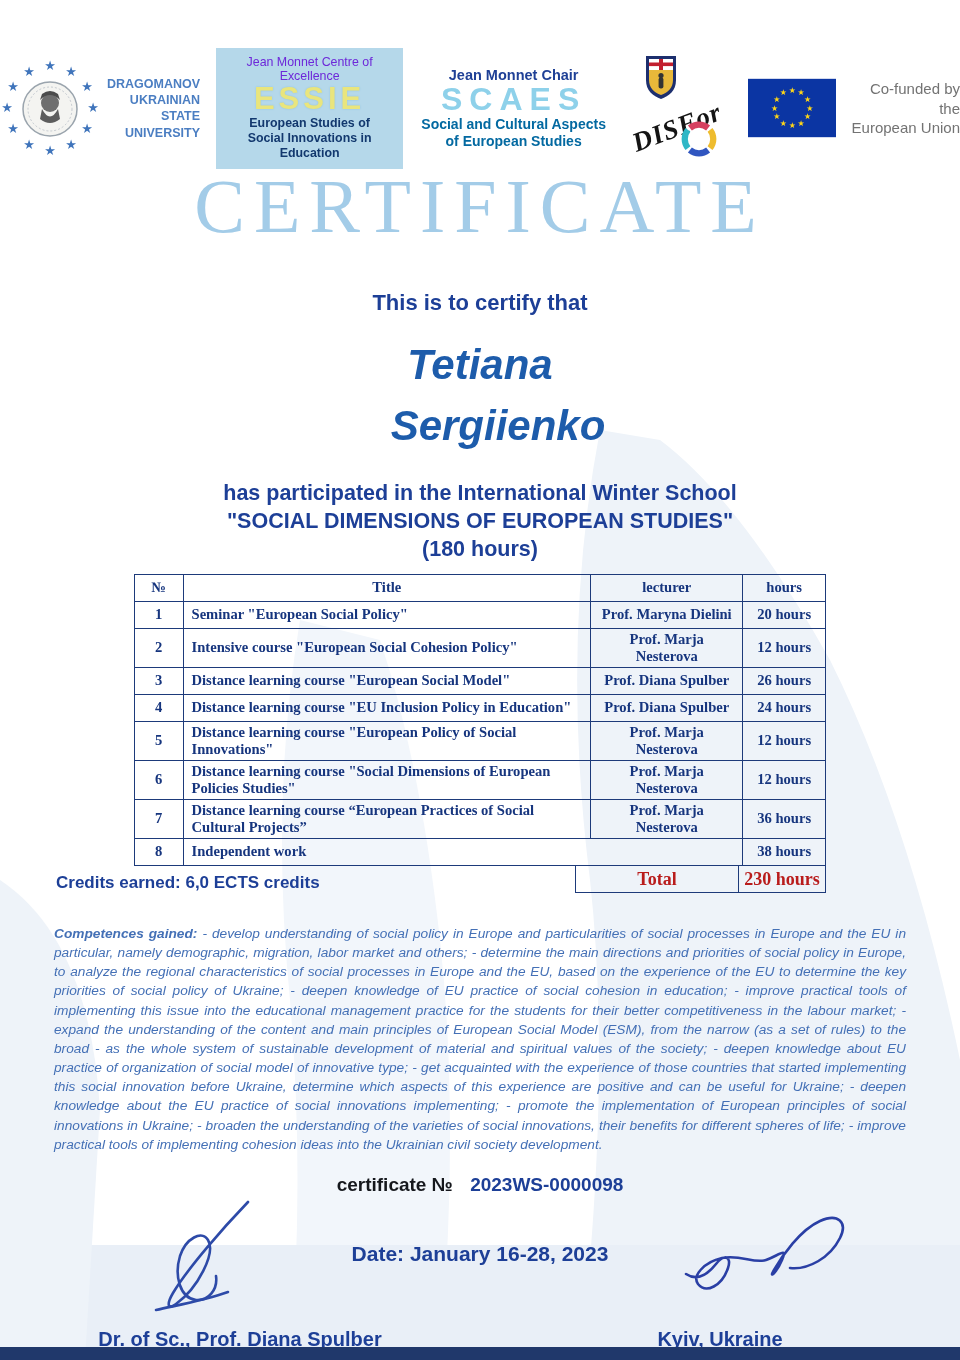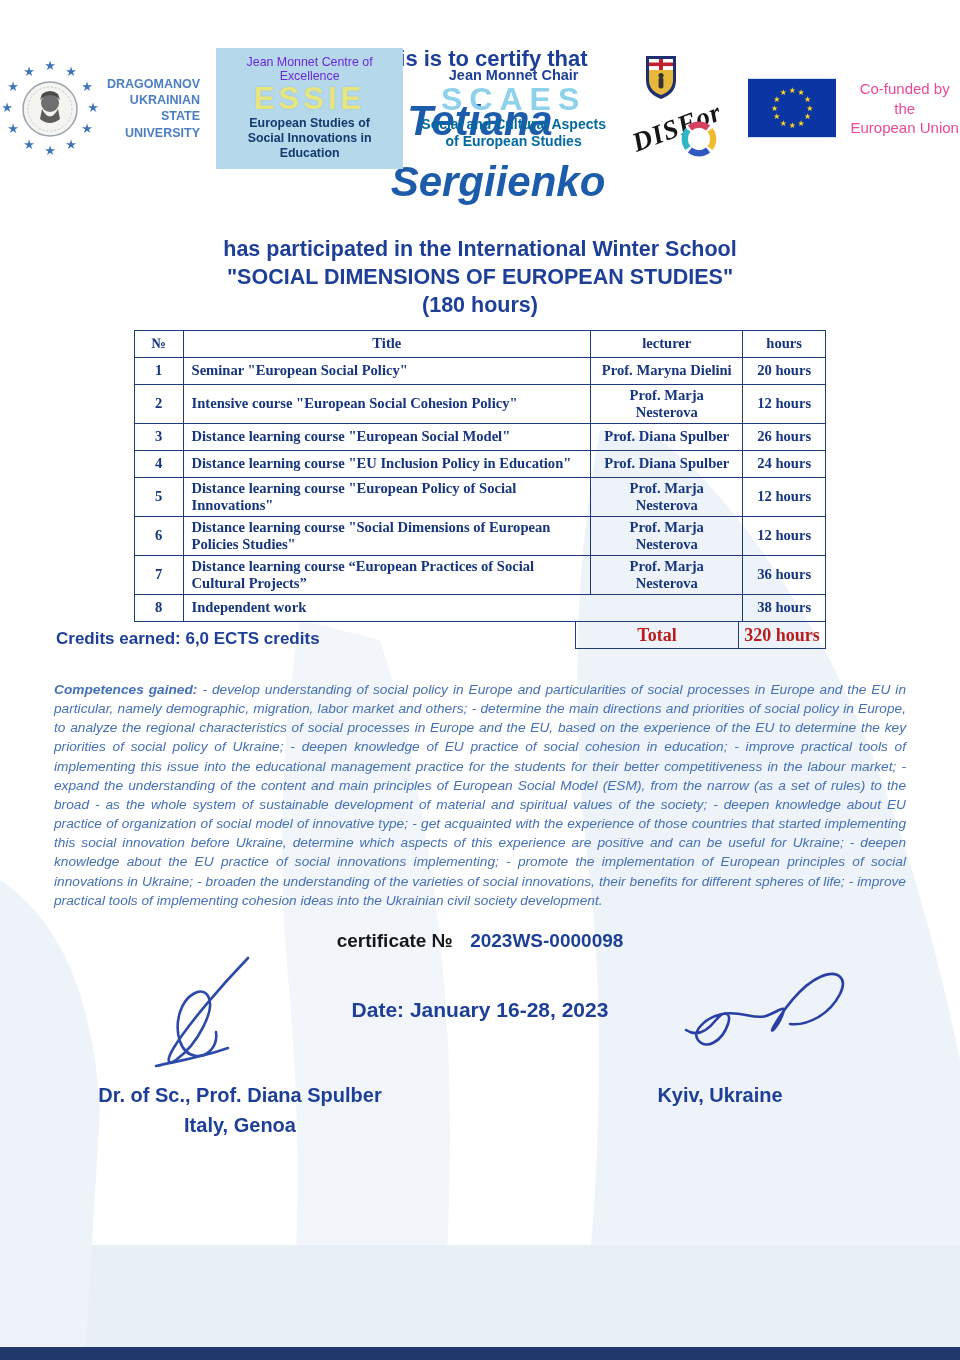--- a/index.html
+++ b/index.html
@@ -26,21 +26,21 @@
   .scaes-l1 { font-size:14.5px; font-weight:bold; color:#1f4096; }
   .scaes-acronym { font-size:32px; font-weight:bold; color:#8ed1ea; letter-spacing:7px; line-height:1.05; }
   .scaes-l2 { font-size:14px; font-weight:bold; color:#0369a1; line-height:1.2; }
   .disfor { position:relative; width:112px; height:108px; }
   .disfor-shield { position:absolute; top:0; left:20px; }
   .disfor-word { position:absolute; top:58px; left:-12px; width:130px; text-align:center;
                  transform:rotate(-21deg); font-size:27px; font-weight:bold; font-style:italic;
                  color:#141414; font-family:"Liberation Serif", serif; letter-spacing:1px; }
   .disfor-swirl { position:absolute; bottom:0; right:10px; }
   .eu-block { display:flex; align-items:center; gap:13px; }
-  .eu-text { font-size:15px; color:#ec4899; line-height:1.3; text-align:center; }
+  .eu-text { font-size:15px; color:#737373; line-height:1.3; text-align:right; }
 
   
   .cert-title { padding-top:168px; font-family:"Liberation Serif", serif; font-size:76px;
                 color:#a3cce8; letter-spacing:9px; line-height:1; font-weight:normal; }
   .certify { margin-top:46px; font-size:22px; font-weight:bold; color:#1d3f97; }
   .name-first { margin-top:25px; font-size:42px; font-weight:bold; font-style:italic; color:#1d5cab; }
   .name-last  { margin-top:13px; font-size:42px; font-weight:bold; font-style:italic; color:#1d5cab;padding-left:36px; }
   .event { margin-top:30px; font-size:21.5px; font-weight:bold; color:#1d3f97; line-height:1.3; }
 
   
@@ -179,20 +179,21 @@
       </svg>
       <div class="eu-text">
         <div>Co-funded by the</div>
         <div>European Union</div>
       </div>
     </div>
   </div>
 
   <div class="content">
 
+    <div class="cert-title">CERTIFICATE</div>
     <div class="certify">This is to certify that</div>
     <div class="name-first">Tetiana</div>
     <div class="name-last">Sergiienko</div>
 
     <div class="event">
       <div>has participated in the International Winter School</div>
       <div>"SOCIAL DIMENSIONS OF EUROPEAN STUDIES"</div>
       <div>(180 hours)</div>
     </div>
 
@@ -253,21 +254,21 @@
             <td class="c-title center" colspan="2">Independent work</td>
             <td class="c-hours">38 hours</td>
           </tr>
         </tbody>
     </table>
 
     <div class="totals-band">
       <span class="credits">Credits earned: 6,0 ECTS credits</span>
       <div class="total-box">
         <div class="cell total-label-cell">Total</div>
-        <div class="cell total-hours-cell">320 hours</div>
+        <div class="cell total-hours-cell">230 hours</div>
       </div>
     </div>
 
     <div class="competences"><b>Competences gained:</b><span> - develop understanding of social policy in Europe and particularities of social processes in Europe and the EU in particular, namely demographic, migration, labor market and others; - determine the main directions and priorities of social policy in Europe, to analyze the regional characteristics of social processes in Europe and the EU, based on the experience of the EU to determine the key priorities of social policy of Ukraine; - deepen knowledge of EU practice of social cohesion in education; - improve practical tools of implementing this issue into the educational management practice for the students for their better competitiveness in the labour market; - expand the understanding of the content and main principles of European Social Model (ESM), from the narrow (as a set of rules) to the broad - as the whole system of sustainable development of material and spiritual values of the society; - deepen knowledge about EU practice of organization of social model of innovative type; - get acquainted with the experience of those countries that started implementing this social innovation before Ukraine, determine which aspects of this experience are positive and can be useful for Ukraine; - deepen knowledge about the EU practice of social innovations implementing; - promote the implementation of European principles of social innovations in Ukraine; - broaden the understanding of the varieties of social innovations, their benefits for different spheres of life; - improve practical tools of implementing cohesion ideas into the Ukrainian civil society development.</span></div>
 
     <div class="certnum">
       <span class="certnum-label">certificate №</span>
       <span class="certnum-value">2023WS-0000098</span>
     </div>
 

